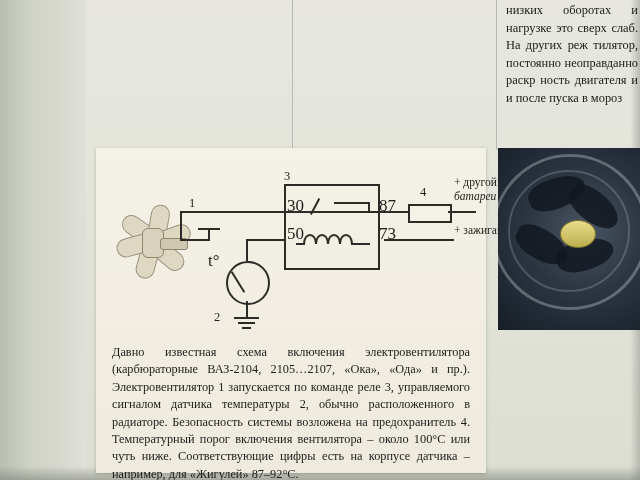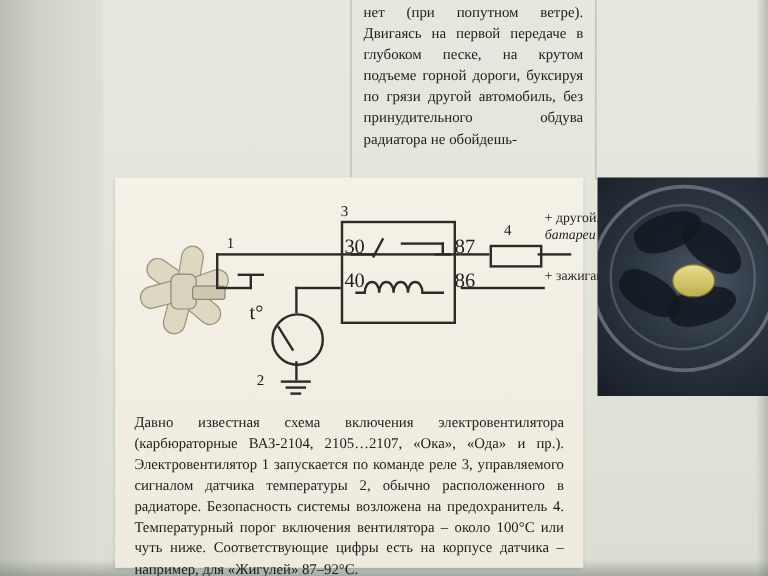--- a/index.html
+++ b/index.html
@@ -239,22 +239,22 @@
 
   <div class="paper"></div>
   <div class="edge-left"></div>
   <div class="edge-right"></div>
   <div class="edge-bottom"></div>
 
   <div class="topcols">
     <div class="vrule" id="vr1"></div>
     <div class="vrule" id="vr2"></div>
 
-    <div class="col" id="col2">
-      <p>нет (при попутном ветре). Двигаясь на первой передаче в глубоком песке, на крутом подъеме горной дороги, буксируя по грязи другой автомобиль, без принудительного обдува радиатора не обойдешь-</p>
+    <div class="col" id="col3">
+      <p>низких оборотах и нагрузке это сверх слаб. На других реж тилятор, постоянно неоправданно раскр ность двигателя и и после пуска в мороз</p>
     </div>
   </div>
 
   <div class="figcard">
     <div class="figcard-inner"></div>
 
     <div class="schem">
 
       <div class="fan">
         <div class="blade" style="transform: rotate(-145deg);"></div>
@@ -287,22 +287,22 @@
       <div class="wire h" style="left:266px; top:45px; width:22px;"></div>
 
       <div class="coil" style="left:200px; top:62px;">
         <svg width="74" height="22" viewBox="0 0 74 22">
           <path d="M0,16 H8 C8,4 20,4 20,16 C20,4 32,4 32,16 C32,4 44,4 44,16 C44,4 56,4 56,16 H74" fill="none" stroke="#2b2b28" stroke-width="2"></path>
         </svg>
       </div>
 
       <div class="lbl" style="left:191px; top:30px;">30</div>
       <div class="lbl" style="left:283px; top:30px;">87</div>
-      <div class="lbl" style="left:191px; top:58px;">40</div>
-      <div class="lbl" style="left:283px; top:58px;">86</div>
+      <div class="lbl" style="left:191px; top:58px;">50</div>
+      <div class="lbl" style="left:283px; top:58px;">73</div>
 
       <div class="wire h" style="left:150px; top:73px; width:38px;"></div>
       <div class="wire v" style="left:150px; top:73px; height:22px;"></div>
 
       <div class="sensor" style="left:130px; top:95px; width:40px; height:40px;"></div>
 
       <div class="wire" style="left:141px; top:104px; width:2px; height:24px; transform: rotate(-32deg); transform-origin: center;"></div>
       <div class="lbl" style="left:112px; top:85px;">t°</div>
 
       <div class="wire v" style="left:150px; top:135px; height:16px;"></div>

